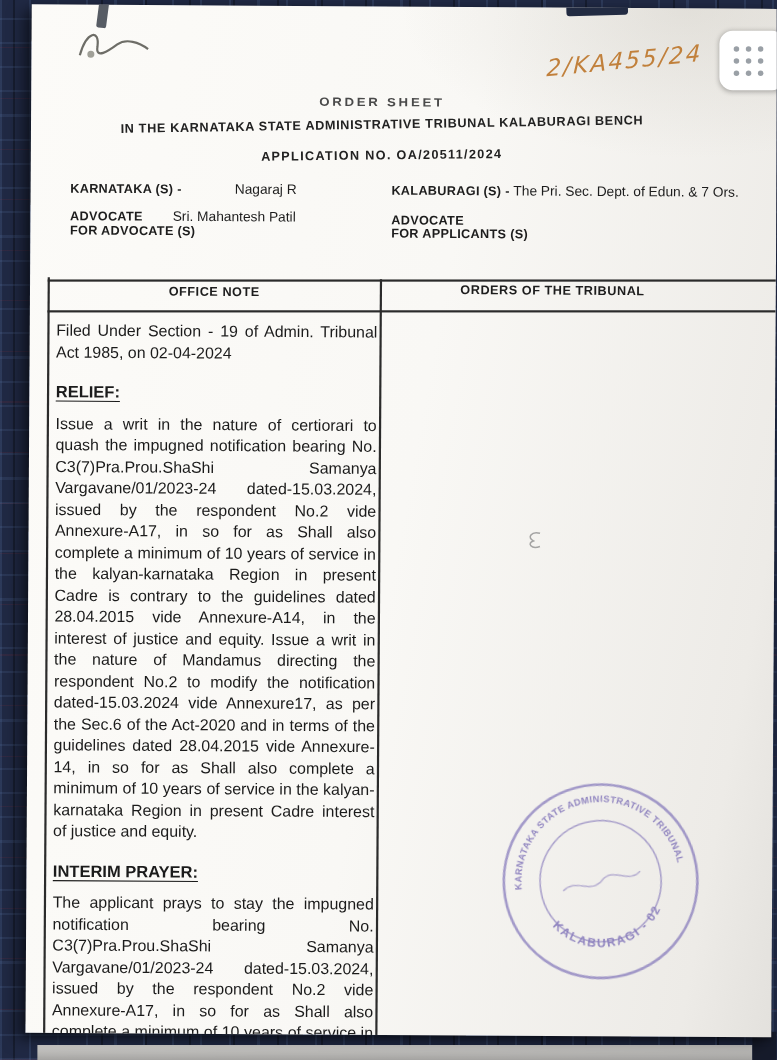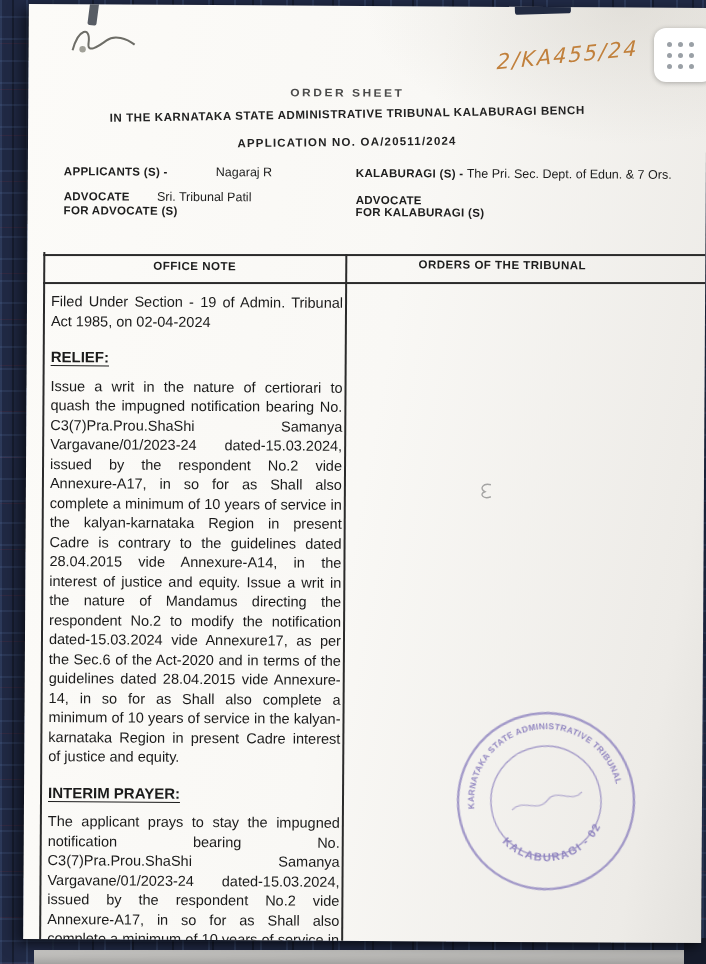--- a/index.html
+++ b/index.html
@@ -100,41 +100,41 @@
 
   <div class="title">ORDER SHEET</div>
 
   <div class="bench">IN THE KARNATAKA STATE ADMINISTRATIVE TRIBUNAL KALABURAGI BENCH</div>
 
   <div class="appno">APPLICATION NO. OA/20511/2024</div>
 
   <div class="parties">
     <div class="party-left">
       <div class="pl-row1">
-        <span class="plabel">APPLICANTS (S) -</span>
+        <span class="plabel">KARNATAKA (S) -</span>
         <span class="pname">Nagaraj R</span>
       </div>
       <div class="pl-row2">
         <span class="plabel">ADVOCATE</span>
-        <span class="pname">Sri. Tribunal Patil</span>
+        <span class="pname">Sri. Mahantesh Patil</span>
       </div>
       <div class="pl-row3">
         <span class="plabel">FOR ADVOCATE (S)</span>
       </div>
     </div>
     <div class="party-right">
       <div class="pr-row1">
         <span class="plabel">KALABURAGI (S) -</span>
         <span class="pname">The Pri. Sec. Dept. of Edun. &amp; 7 Ors.</span>
       </div>
       <div class="pr-row2">
         <span class="plabel">ADVOCATE</span>
       </div>
       <div class="pr-row3">
-        <span class="plabel">FOR KALABURAGI (S)</span>
+        <span class="plabel">FOR APPLICANTS (S)</span>
       </div>
     </div>
   </div>
 
   <div class="line table-top"></div>
   <div class="line header-underline"></div>
   <div class="line left-border"></div>
   <div class="line v-divider"></div>
 
   <div class="col-head col-head-left">OFFICE NOTE</div>

